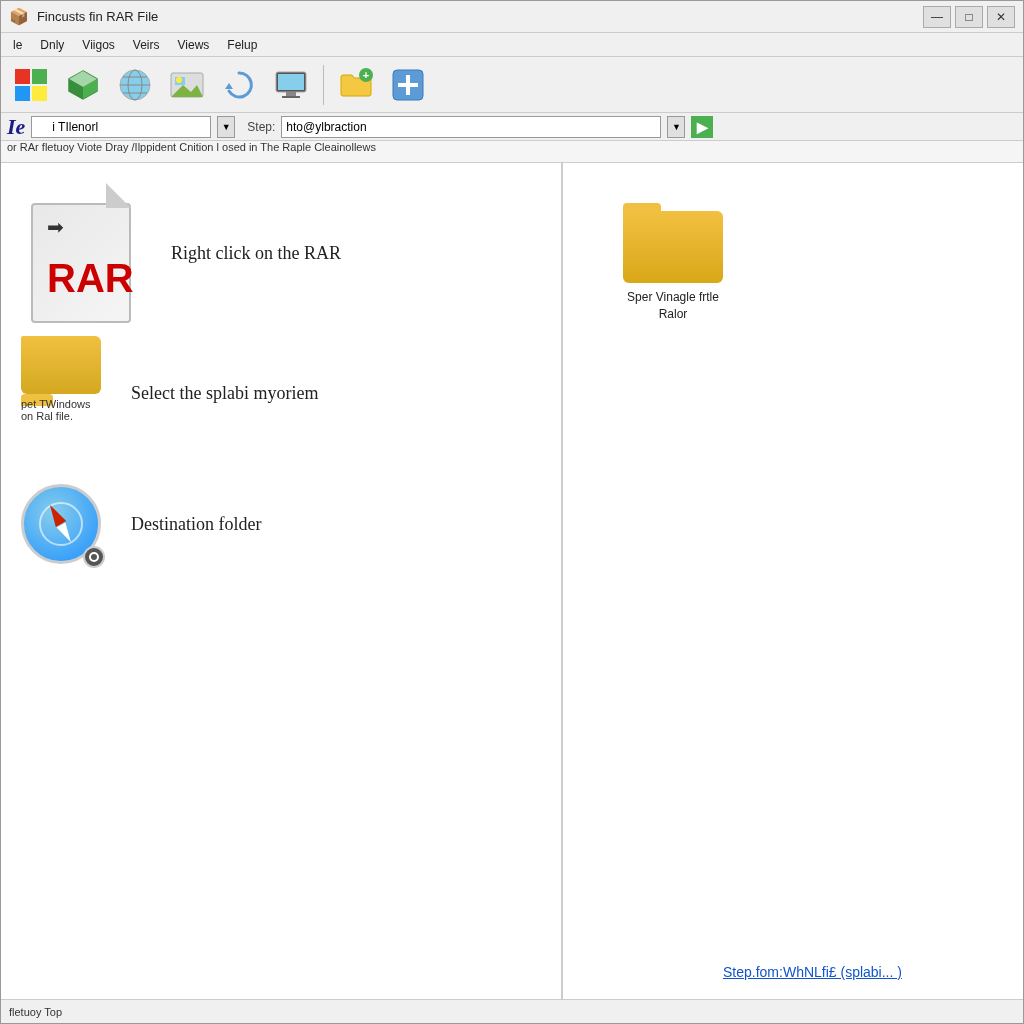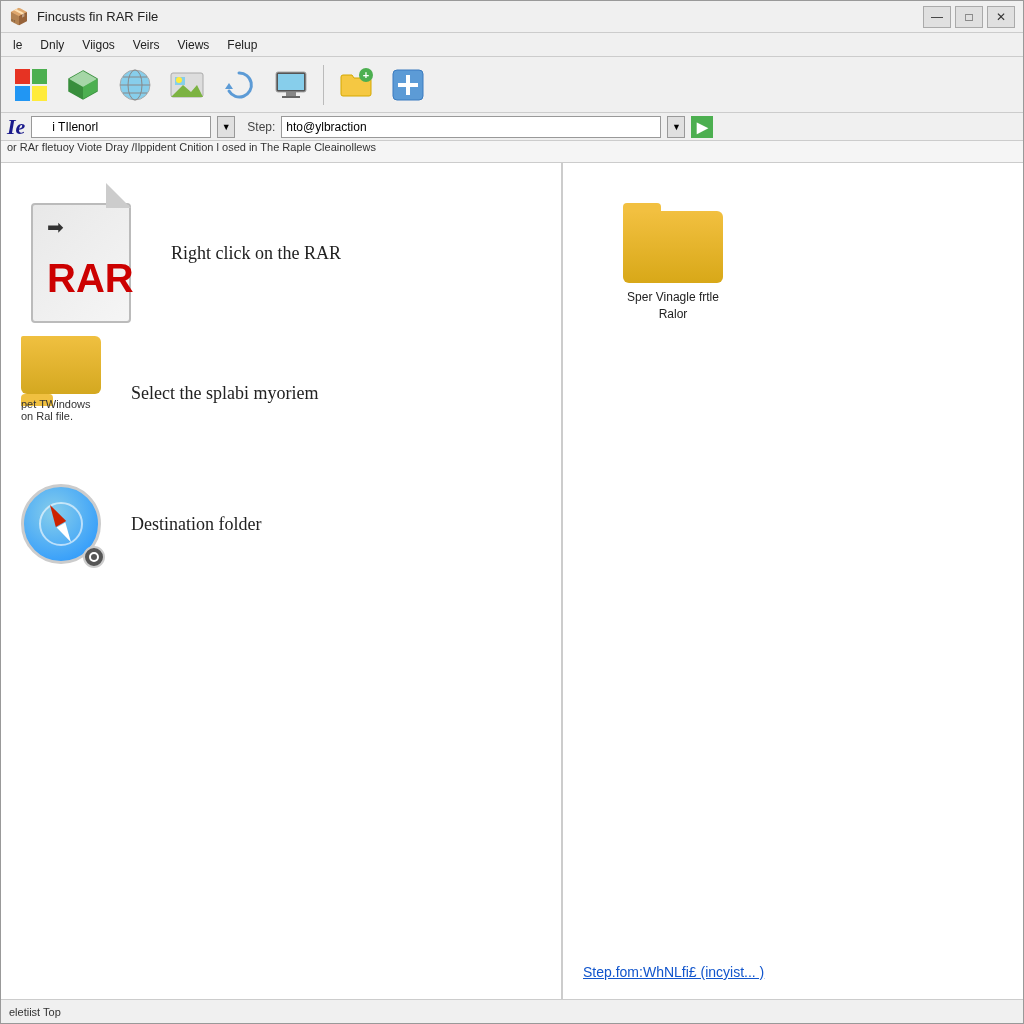--- a/index.html
+++ b/index.html
@@ -168,21 +168,21 @@
       gap: 60px;
       border-right: 2px solid #ccc;
     }
 
     
     #right-panel {
       width: 460px;
       padding: 20px;
       background: white;
       display: flex;
-      flex-direction: column;
+      flex-direction: row;
       align-items: flex-start;
     }
 
     
     #status-bar {
       position: absolute;
       bottom: 0;
       left: 0;
       right: 0;
       height: 24px;
@@ -554,20 +554,20 @@
         <div class="right-folder-tab"></div>
         <div class="right-folder-body"></div>
       </div>
       <div class="right-folder-label">
         <div>Sper Vinagle frtle</div>
         <div>Ralor</div>
       </div>
     </div>
 
     <div style="margin-top: auto; padding-top: 400px;">
-      <span class="step-link">Step.fom:WhNLfi£ (incyist... )</span>
+      <span class="step-link">Step.fom:WhNLfi£ (splabi... )</span>
     </div>
   </div>
 </div>
 
 <div id="status-bar">
-  <span>eletiist Top</span>
+  <span>fletuoy Top</span>
 </div>
 
 </body></html>

